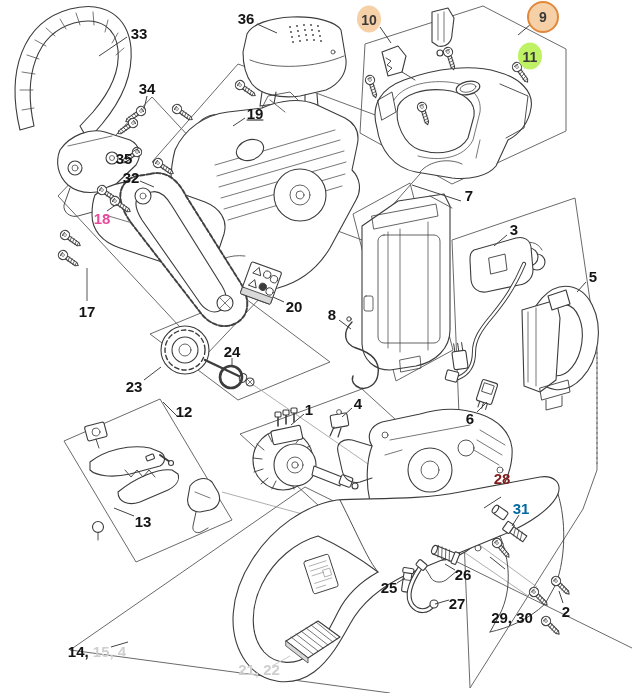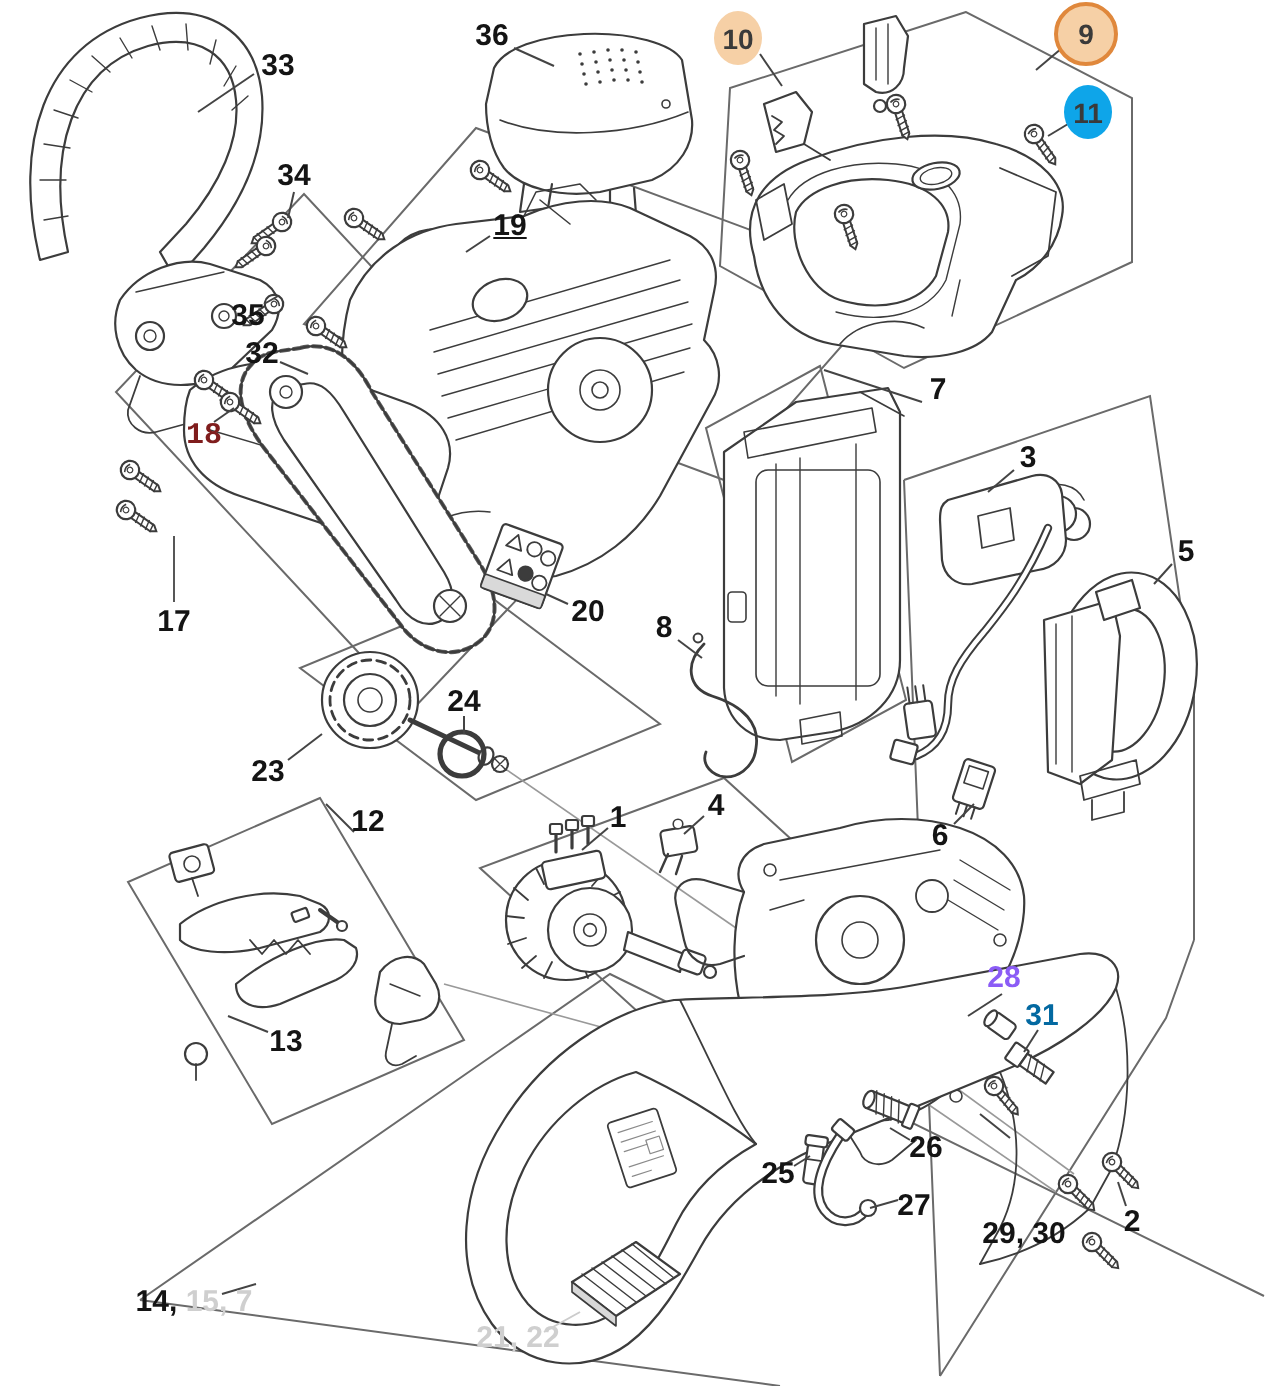--- a/index.html
+++ b/index.html
@@ -407,40 +407,40 @@
   </g>
 </svg>
 
 <div id="labels">
       <div class="part-label" style="left: 139px; top: 33px; color: rgb(20, 20, 20);">33</div>
       <div class="part-label" style="left: 246px; top: 18px; color: rgb(20, 20, 20);">36</div>
       <div class="part-label" style="left: 147px; top: 88px; color: rgb(20, 20, 20);">34</div>
       <div class="part-label" style="left: 124px; top: 158px; color: rgb(20, 20, 20);">35</div>
       <div class="part-label" style="left: 131px; top: 177px; color: rgb(20, 20, 20);">32</div>
       <div class="part-label" style="left: 255px; top: 113px; color: rgb(20, 20, 20); text-decoration: underline;">19</div>
-      <div class="part-label" style="left: 102px; top: 218px; color: #7f1d1d; font-family: Liberation Mono, monospace;">18</div>
+      <div class="part-label" style="left: 102px; top: 218px; color: #ec4899;">18</div>
       <div class="part-label" style="left: 87px; top: 311px; color: rgb(20, 20, 20);">17</div>
       <div class="part-label" style="left: 294px; top: 306px; color: rgb(20, 20, 20);">20</div>
       <div class="part-label" style="left: 134px; top: 386px; color: rgb(20, 20, 20);">23</div>
       <div class="part-label" style="left: 232px; top: 351px; color: rgb(20, 20, 20);">24</div>
       <div class="part-label" style="left: 184px; top: 411px; color: rgb(20, 20, 20);">12</div>
       <div class="part-label" style="left: 143px; top: 521px; color: rgb(20, 20, 20);">13</div>
-      <div class="part-label" style="left: 97px; top: 651px; color: rgb(20, 20, 20);">14,<span class="faded-sfx" style="color: rgb(207, 207, 207);"> 15, 7</span></div>
+      <div class="part-label" style="left: 97px; top: 651px; color: rgb(20, 20, 20);">14,<span class="faded-sfx" style="color: rgb(207, 207, 207);"> 15, 4</span></div>
       <div class="part-label" style="left: 309px; top: 409px; color: rgb(20, 20, 20);">1</div>
       <div class="part-label" style="left: 358px; top: 403px; color: rgb(20, 20, 20);">4</div>
       <div class="part-label badge" style="left: 369px; top: 19px; background: rgb(246, 208, 166); color: rgb(58, 58, 58);">10</div>
       <div class="part-label badge ring" style="left: 543px; top: 17px; background: rgb(246, 208, 166); color: rgb(58, 58, 58); border-color: rgb(224, 136, 60);">9</div>
-      <div class="part-label badge" style="left: 544px; top: 56px; background: #0ea5e9; color: rgb(58, 58, 58);">11</div>
+      <div class="part-label badge" style="left: 530px; top: 56px; background: #bef264; color: rgb(58, 58, 58);">11</div>
       <div class="part-label" style="left: 469px; top: 195px; color: rgb(20, 20, 20);">7</div>
       <div class="part-label" style="left: 514px; top: 229px; color: rgb(20, 20, 20);">3</div>
       <div class="part-label" style="left: 332px; top: 314px; color: rgb(20, 20, 20);">8</div>
       <div class="part-label" style="left: 593px; top: 276px; color: rgb(20, 20, 20);">5</div>
       <div class="part-label" style="left: 470px; top: 418px; color: rgb(20, 20, 20);">6</div>
       <div class="part-label" style="left: 389px; top: 587px; color: rgb(20, 20, 20);">25</div>
-      <div class="part-label" style="left: 502px; top: 489px; color: #8b5cf6;">28</div>
+      <div class="part-label" style="left: 502px; top: 478px; color: #7f1d1d;">28</div>
       <div class="part-label" style="left: 521px; top: 508px; color: #0369a1;">31</div>
       <div class="part-label" style="left: 463px; top: 574px; color: rgb(20, 20, 20);">26</div>
       <div class="part-label" style="left: 512px; top: 577px; color: rgb(20, 20, 20); margin-top: 40px;">29, 30</div>
       <div class="part-label" style="left: 457px; top: 603px; color: rgb(20, 20, 20);">27</div>
       <div class="part-label" style="left: 566px; top: 611px; color: rgb(20, 20, 20);">2</div>
       <div class="part-label faded" style="left: 259px; top: 669px; color: rgb(207, 207, 207);">21, 22</div>
     </div>
 
 </div>
 

